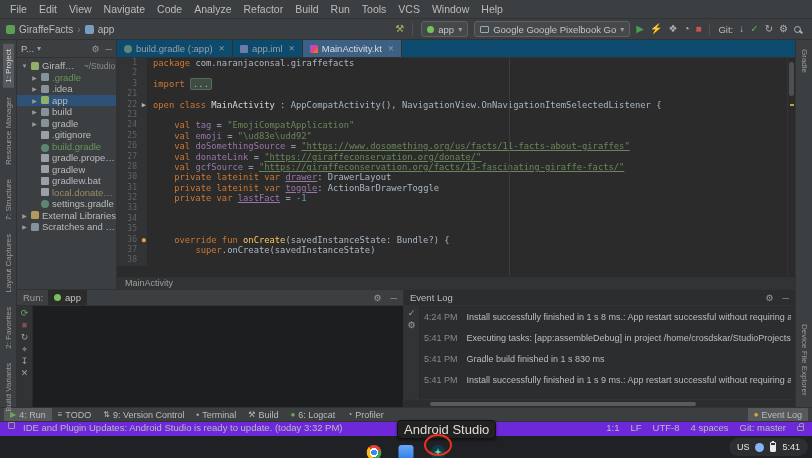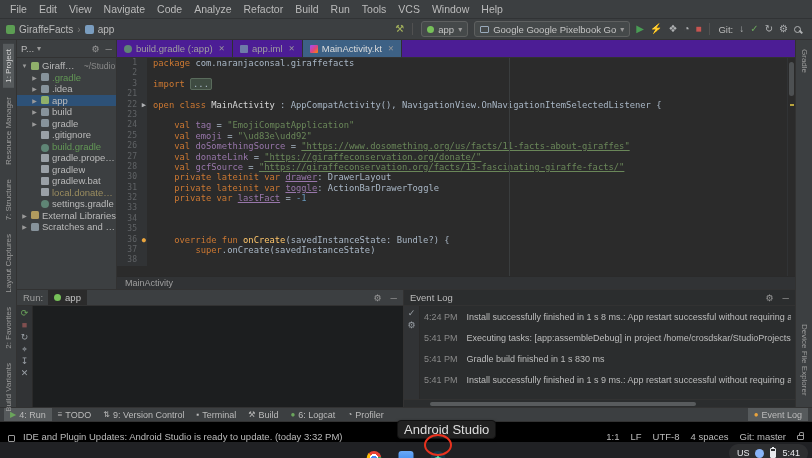--- a/index.html
+++ b/index.html
@@ -55,21 +55,21 @@
 .ticon-sq.project{background:#90b06a}
 .ticon-sq.folder{background:#87939b}
 .ticon-sq.module{background:#90b06a}
 .ticon-sq.file{background:#9aa0a6;border-radius:1px}
 .ticon-sq.gradle{background:#5f8575;border-radius:50%}
 .ticon-sq.lib{background:#b09a5e}
 .tree-row .tlabel{color:#bbb;overflow:hidden;text-overflow:ellipsis}
 .thint{color:#8a8a8a;font-size:8.5px;margin-left:3px;overflow:hidden}
 
 .editor-col{flex:1;display:flex;flex-direction:column;min-width:0}
-.tabbar{height:18px;display:flex;align-items:stretch;background:#4c1d95;border-bottom:1px solid #323232;font-size:9.5px}
+.tabbar{height:18px;display:flex;align-items:stretch;background:#0c4a6e;border-bottom:1px solid #323232;font-size:9.5px}
 .tab{display:flex;align-items:center;gap:4px;padding:0 7px;border-right:1px solid #2e3132;color:#9f9f9f}
 .tab.active{background:#3d6185;color:#dcdcdc}
 .ticon{width:8px;height:8px;border-radius:1px;flex:none;display:inline-block}
 .ticon.gradle{background:#5f8575;border-radius:50%}
 .ticon.iml{background:#6e7ba8}
 .ticon.kotlin{background:linear-gradient(135deg,#9d4cff 0%,#e0457b 55%,#ff8a00 100%)}
 .tclose{font-size:7.5px;color:#9a9a9a;margin-left:2px}
 .editor{flex:1;position:relative;display:flex;background:#2b2b2b;overflow:hidden;font-family:"DejaVu Sans Mono",monospace}
 .code-area{flex:1;position:relative;overflow:hidden}
 .code-line{display:flex;height:10.4px;line-height:10.4px;font-size:8.8px;white-space:pre}
@@ -108,21 +108,21 @@
 .ev-text{color:#bdbdbd;overflow:hidden}
 .h-scrollbar{height:8px;position:relative;border-top:1px solid #323232}
 .h-thumb{position:absolute;left:26px;top:2px;height:4px;width:68%;background:#585b5d;border-radius:2px}
 
 .toolwindow-bar{height:14px;display:flex;align-items:stretch;background:#3c3f41;border-top:1px solid #323232;padding:0 4px;font-size:9px}
 .tw-btn{display:flex;align-items:center;gap:3px;padding:0 6px;color:#bbb;white-space:nowrap}
 .tw-btn.active{background:#565a5c}
 .tw-ic{font-size:8px;line-height:1}
 .tw-spacer{flex:1}
 
-.statusbar{height:21px;display:flex;align-items:flex-end;background:#000000;border-top:1px solid #323232;padding:0 8px;font-size:9.5px;gap:8px}
+.statusbar{height:15px;display:flex;align-items:flex-start;background:#6d28d9;border-top:1px solid #323232;padding:0 8px;font-size:9.5px;gap:8px}
 .sb-grid{width:7px;height:7px;border:1px solid #9a9a9a;border-radius:1px;flex:none}
 .sb-msg{color:#bbb;white-space:nowrap;overflow:hidden}
 .sb-right{margin-left:auto;display:flex;align-items:center;gap:11px;flex:none}
 .sb-item{color:#bbb;white-space:nowrap}
 .lock{position:relative;width:7px;height:5px;border:1px solid #9a9a9a;border-radius:1px;margin-top:2px;display:inline-block}
 .lock::before{content:"";position:absolute;top:-4px;left:1px;width:3px;height:3px;border:1px solid #9a9a9a;border-bottom:none;border-radius:2px 2px 0 0}
 
 .taskbar{height:32px;background:#202124;position:relative}
 .tb-center{position:absolute;left:50%;top:0;transform:translateX(-50%);height:100%;display:flex;align-items:center;gap:17px}
 .shelf-ic{width:15px;height:15px;border-radius:50%;position:relative}

